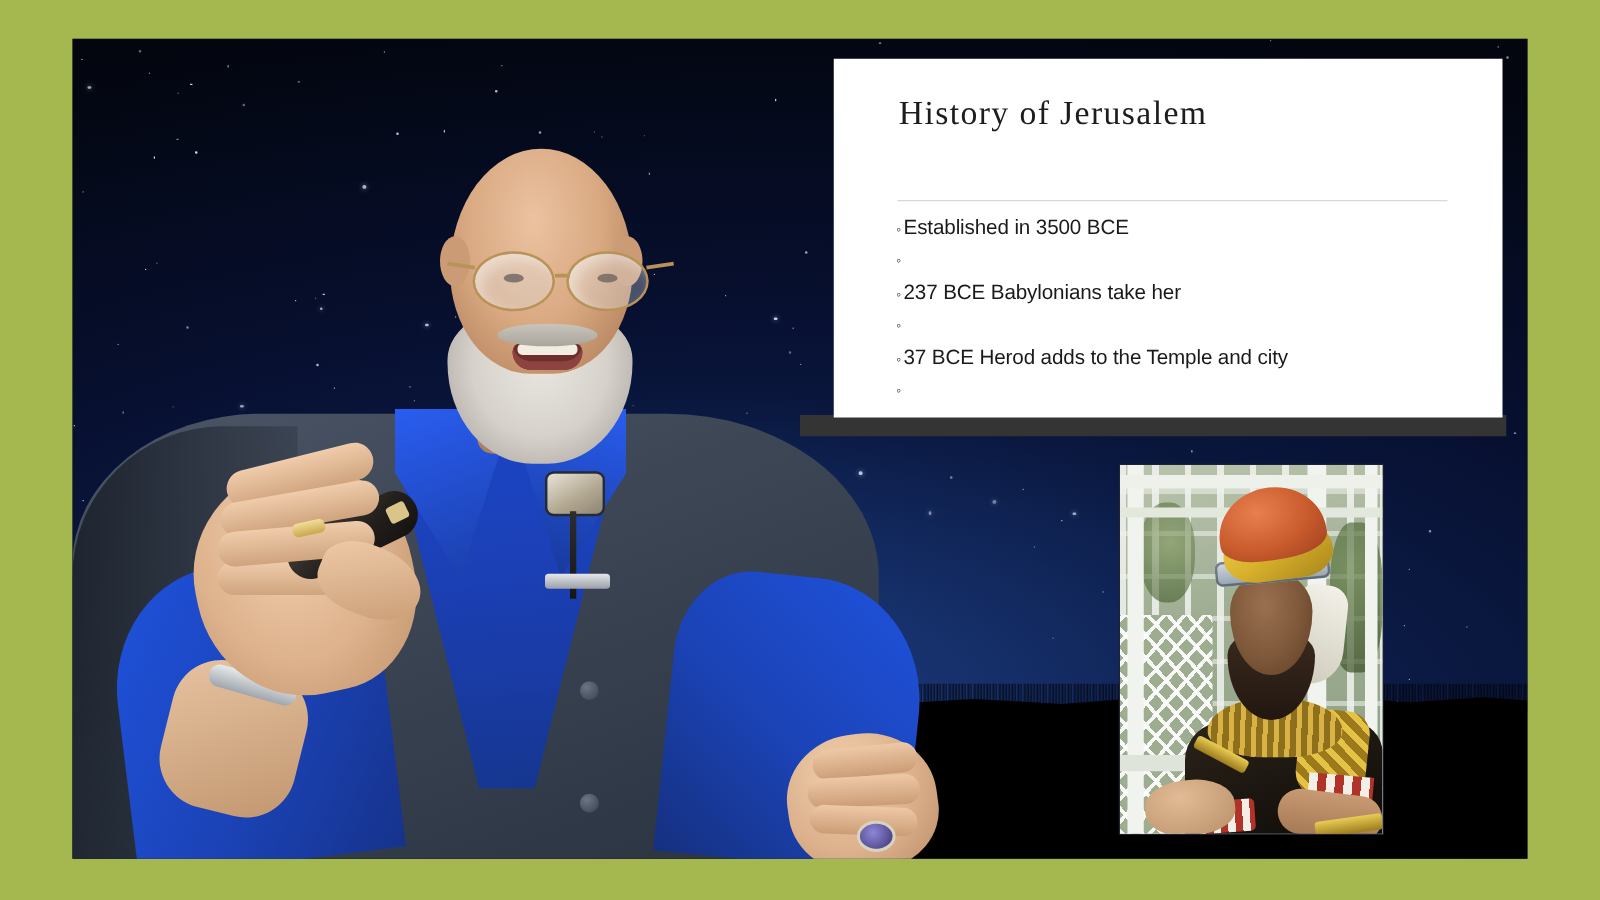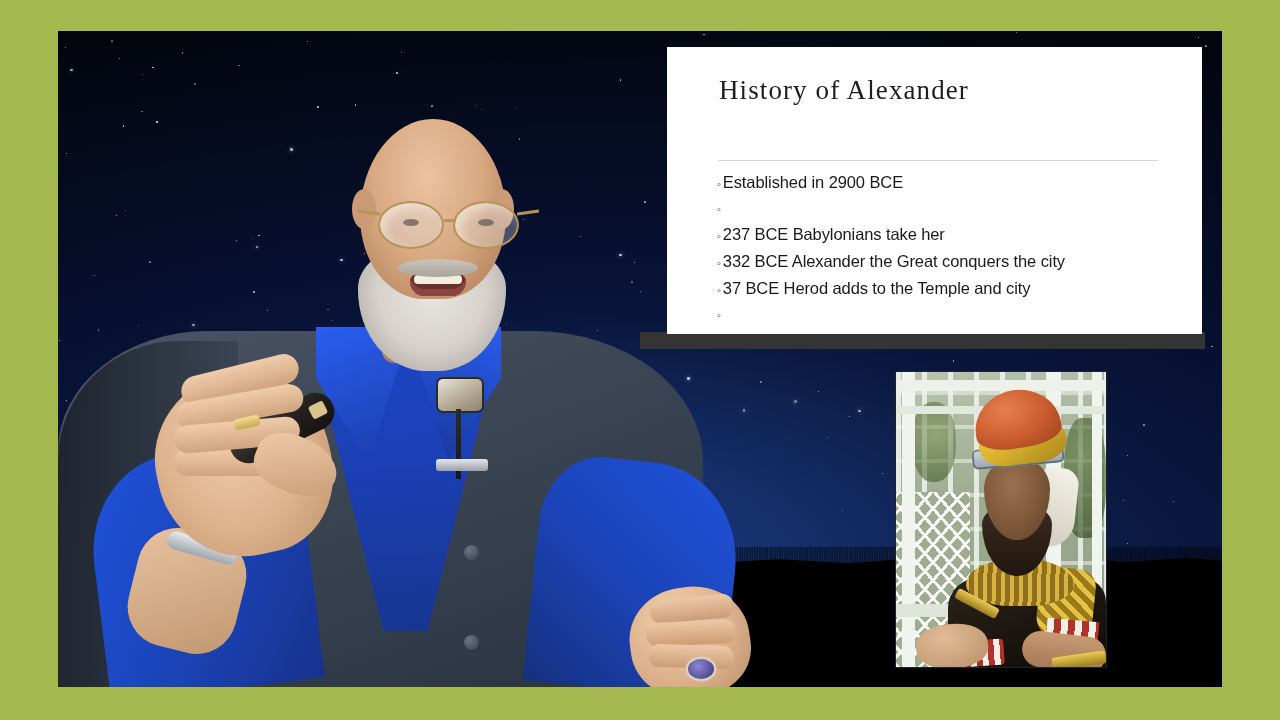--- a/index.html
+++ b/index.html
@@ -668,37 +668,36 @@
     <div class="p-shape hand-r"></div>
     <div class="fr fr1"></div>
     <div class="fr fr2"></div>
     <div class="fr fr3"></div>
     <div class="p-shape ring-blue"></div>
   </div>
 
   <div id="slide-shadow"></div>
 
   <div id="slide">
-    <div id="slide-title">History of Alexander</div>
+    <div id="slide-title">History of Jerusalem</div>
     <div id="slide-divider"></div>
     <div id="bullets">
         <div class="bullet">
           <span class="marker">◦</span>
-          <span>Established in 2900 BCE</span>
+          <span>Established in 3500 BCE</span>
         </div>
         <div class="bullet">
           <span class="marker">◦</span>
         </div>
         <div class="bullet">
           <span class="marker">◦</span>
           <span>237 BCE Babylonians take her</span>
         </div>
         <div class="bullet">
           <span class="marker">◦</span>
-          <span>332 BCE Alexander the Great conquers the city</span>
         </div>
         <div class="bullet">
           <span class="marker">◦</span>
           <span>37 BCE Herod adds to the Temple and city</span>
         </div>
         <div class="bullet">
           <span class="marker">◦</span>
         </div>
       </div>
   </div>

